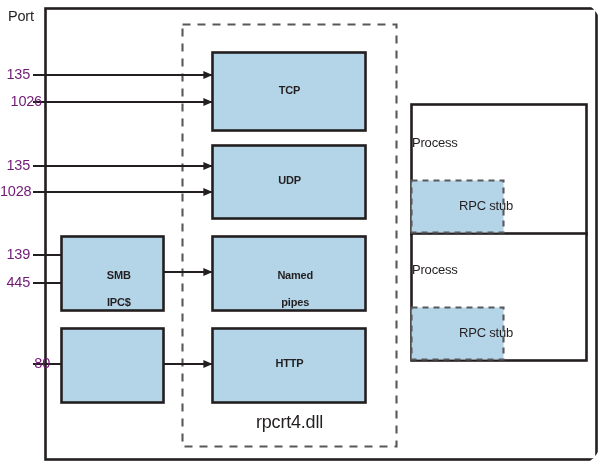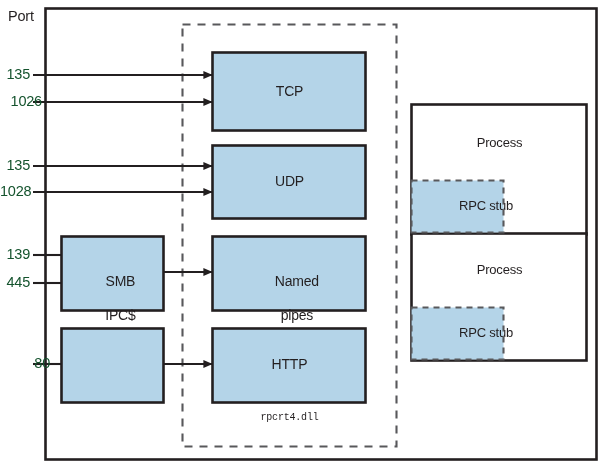--- a/index.html
+++ b/index.html
@@ -10,58 +10,59 @@
   body {
     font-family: "Liberation Sans", sans-serif;
     color: #231f20;
   }
   #diagram-root {
     position: relative;
     width: 602px;
     height: 467px;
     background: #ffffff;
     overflow: hidden;
+    border-radius: 30px;
   }
   .svg-layer {
     position: absolute;
     left: 0;
     top: 0;
     width: 602px;
     height: 467px;
   }
   .lbl {
     position: absolute;
     white-space: pre;
     line-height: 1.12;
     letter-spacing: -0.2px;
   }
   .port-num {
     font-size: 14.5px;
     text-align: right;
-    color: #14532d;
+    color: #701a75;
   }
   .port-head {
     font-size: 14.5px;
     color: #231f20;
   }
   .box-label {
-    font-size: 14px;
+    font-size: 11px;
+    text-align: center;
+    color: #231f20;
+    font-weight: bold;
+  }
+  .box-label.two-line { line-height: 1.22; }
+  .dll-label {
+    font-size: 18px;
     text-align: center;
     color: #231f20;
   }
-  .box-label.two-line { line-height: 1.22; }
-  .dll-label {
-    font-size: 10px;
-    text-align: center;
-    color: #231f20;
-    font-family: Liberation Mono, monospace;
-  }
   .process-label {
     font-size: 13px;
-    text-align: center;
+    text-align: left;
     color: #231f20;
   }
   .stub-label {
     font-size: 13px;
     text-align: center;
     color: #231f20;
     padding-left: 28px;
   }
 </style>
 </head>

